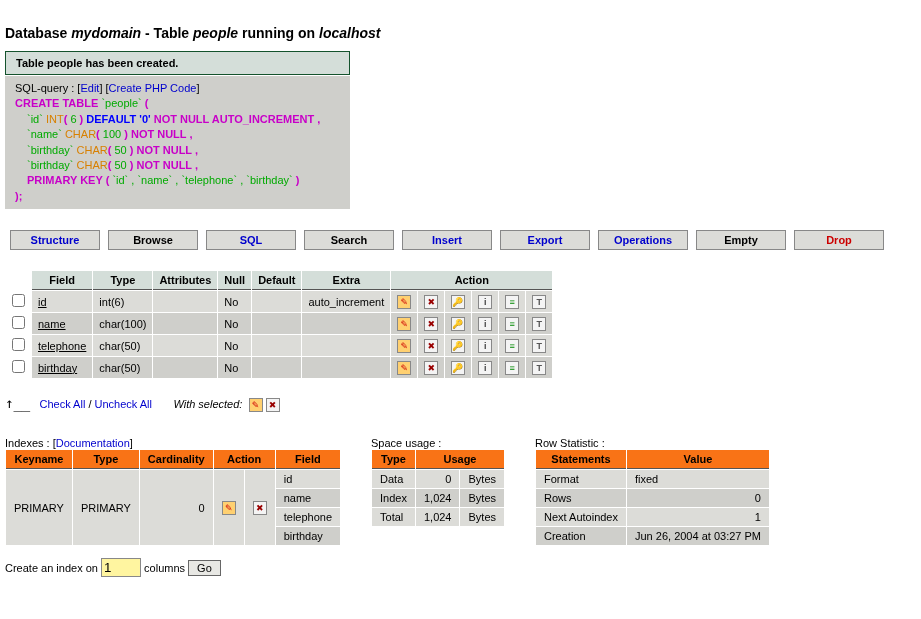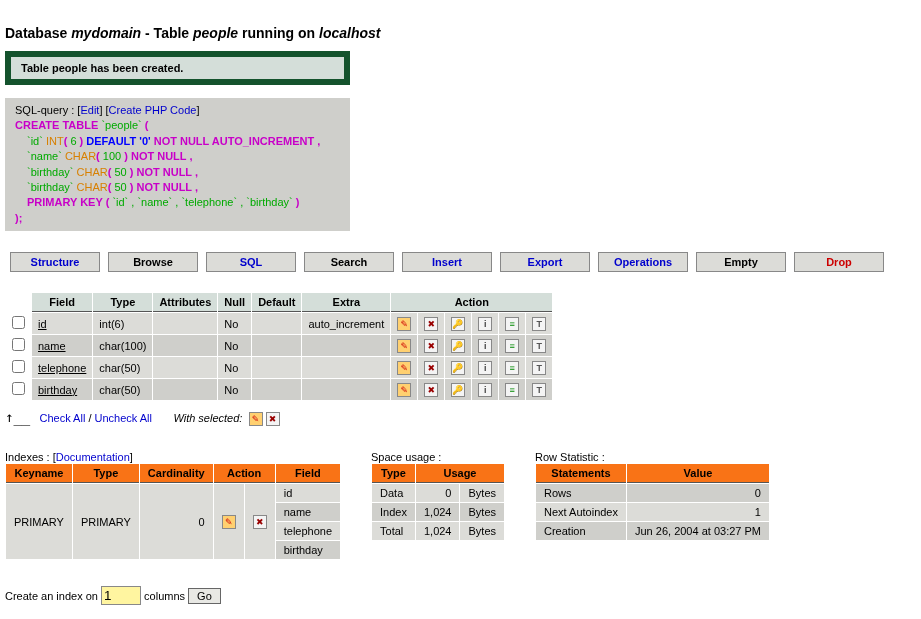--- a/index.html
+++ b/index.html
@@ -12,25 +12,25 @@
   color: #000;
 }
 h2 {
   font-size: 14px;
   margin: 20px 0 10px 0;
   font-weight: bold;
 }
 h2 .italic { font-style: italic; }
 .notice {
   background: #d4ded9;
-  border: 6px solid #14532d;
+  border: 1px solid #14532d;
   padding: 5px 10px;
   font-weight: bold;
   width: 345px;
-  margin-bottom: 13px;
+  margin-bottom: 1px;
 }
 .sqlbox {
   background: #cfcfcb;
   padding: 5px 10px;
   width: 345px;
   margin-bottom: 19px;
   line-height: 1.4;
 }
 .sqlbox a { color: #0000cd; text-decoration: none; }
 .sql-purple { color: #c800c8; font-weight: bold; }
@@ -86,21 +86,21 @@
   cursor: pointer;
   vertical-align: middle;
 }
 .iconbtn.edit { background: #ffd070; color: #cc0000; }
 .iconbtn.del { color: #990000; background: #f4f4f4; }
 .iconbtn.pk { color: #cc0000; background: #f4f4f4; font-weight: bold; }
 .iconbtn.idx { background: #f4f4f4; color: #444; font-weight: bold; }
 .iconbtn.uniq { color: #008800; background: #f4f4f4; font-weight: bold; }
 .iconbtn.ft { background: #f4f4f4; color: #555; font-weight: bold; }
 
-.actions { margin: 8px 0 25px 0; }
+.actions { margin: 16px 0 25px 0; }
 .actions .arrow { font-family: monospace; font-size: 14px; }
 .actions a { color: #0000cd; text-decoration: none; }
 .actions .ws { font-style: italic; }
 
 .bottom { display: flex; gap: 30px; align-items: flex-start; }
 .bottom > div { }
 a.doclink { color: #0000cd; text-decoration: none; }
 
 table.small { border-collapse: separate; border-spacing: 1px; }
 table.small th {
@@ -110,21 +110,21 @@
   font-weight: bold;
   text-align: center;
 }
 table.small td {
   background: #dcdcd8;
   padding: 3px 8px;
 }
 table.small td.alt { background: #cfcfcb; }
 table.small td.r { text-align: right; }
 
-.createidx { margin-top: 26px; }
+.createidx { margin-top: 12px; }
 .createidx input[type="text"] { width: 40px; background: #fff5a0; border: 1px solid #888; padding: 1px 2px; }
 .createidx button { border: 1px solid #666; background: #e8e8e4; padding: 1px 8px; font-size: 11px; cursor: pointer; }
 input[type="checkbox"] { margin: 0; }
 </style>
 </head>
 <body>
 
 <h2>
   <span>Database </span><span class="italic">mydomain</span><span> - Table </span><span class="italic">people</span><span> running on </span><span class="italic">localhost</span>
 </h2>
@@ -320,20 +320,24 @@
     <span>Row Statistic :</span>
     <table class="small">
       <tbody>
           <tr>
         <th>Statements</th>
         <th>Value</th>
       </tr>
       </tbody>
         <tbody id="stats-body">
           <tr>
+            <td class="">Format</td>
+            <td class=" ">fixed</td>
+          </tr>
+          <tr>
             <td class="alt">Rows</td>
             <td class="alt r">0</td>
           </tr>
           <tr>
             <td class="">Next Autoindex</td>
             <td class=" r">1</td>
           </tr>
           <tr>
             <td class="alt">Creation</td>
             <td class="alt ">Jun 26, 2004 at 03:27 PM</td>

